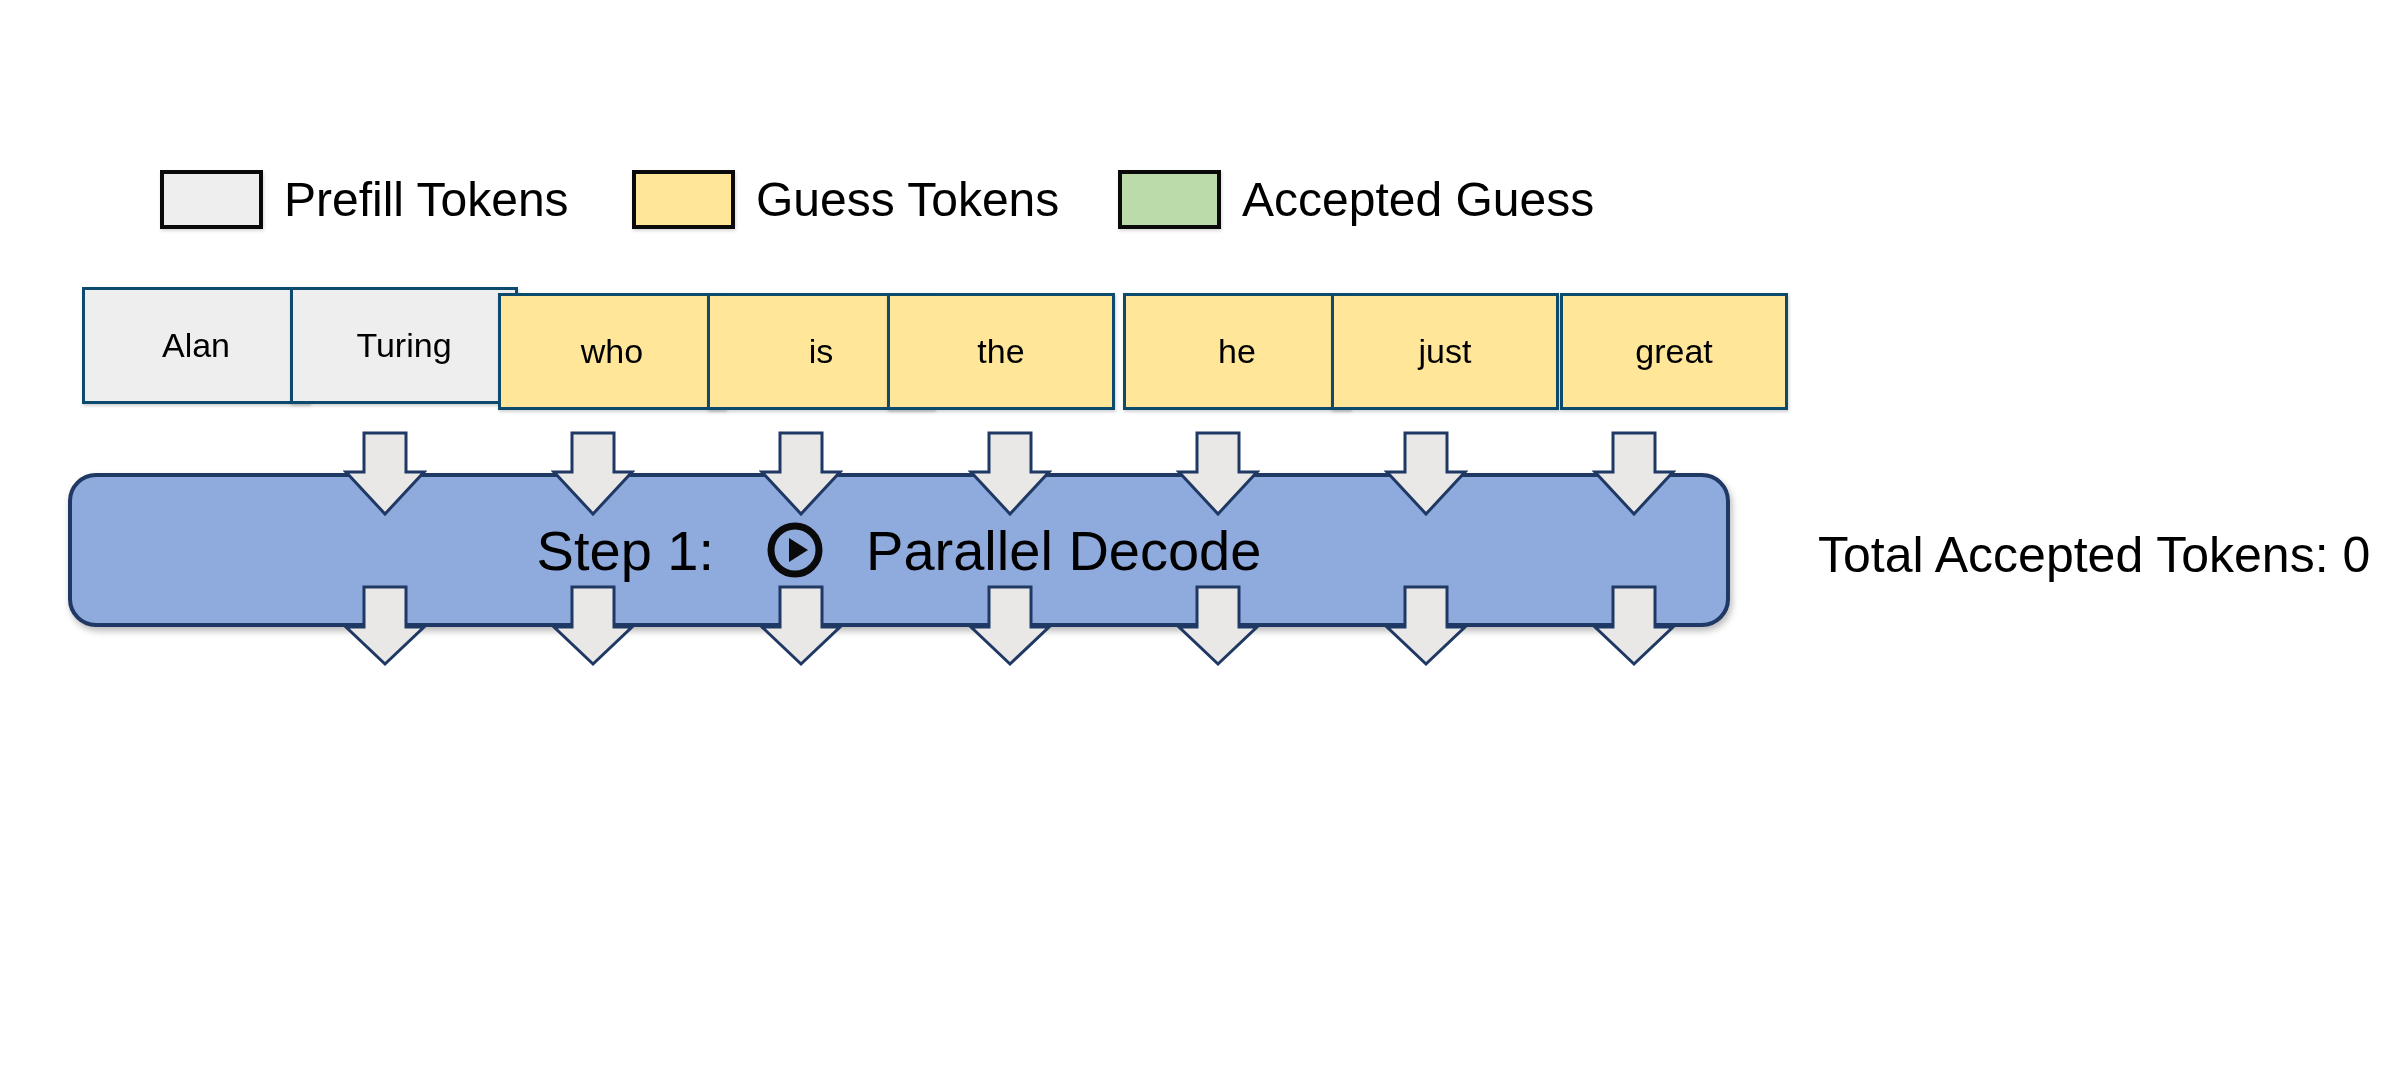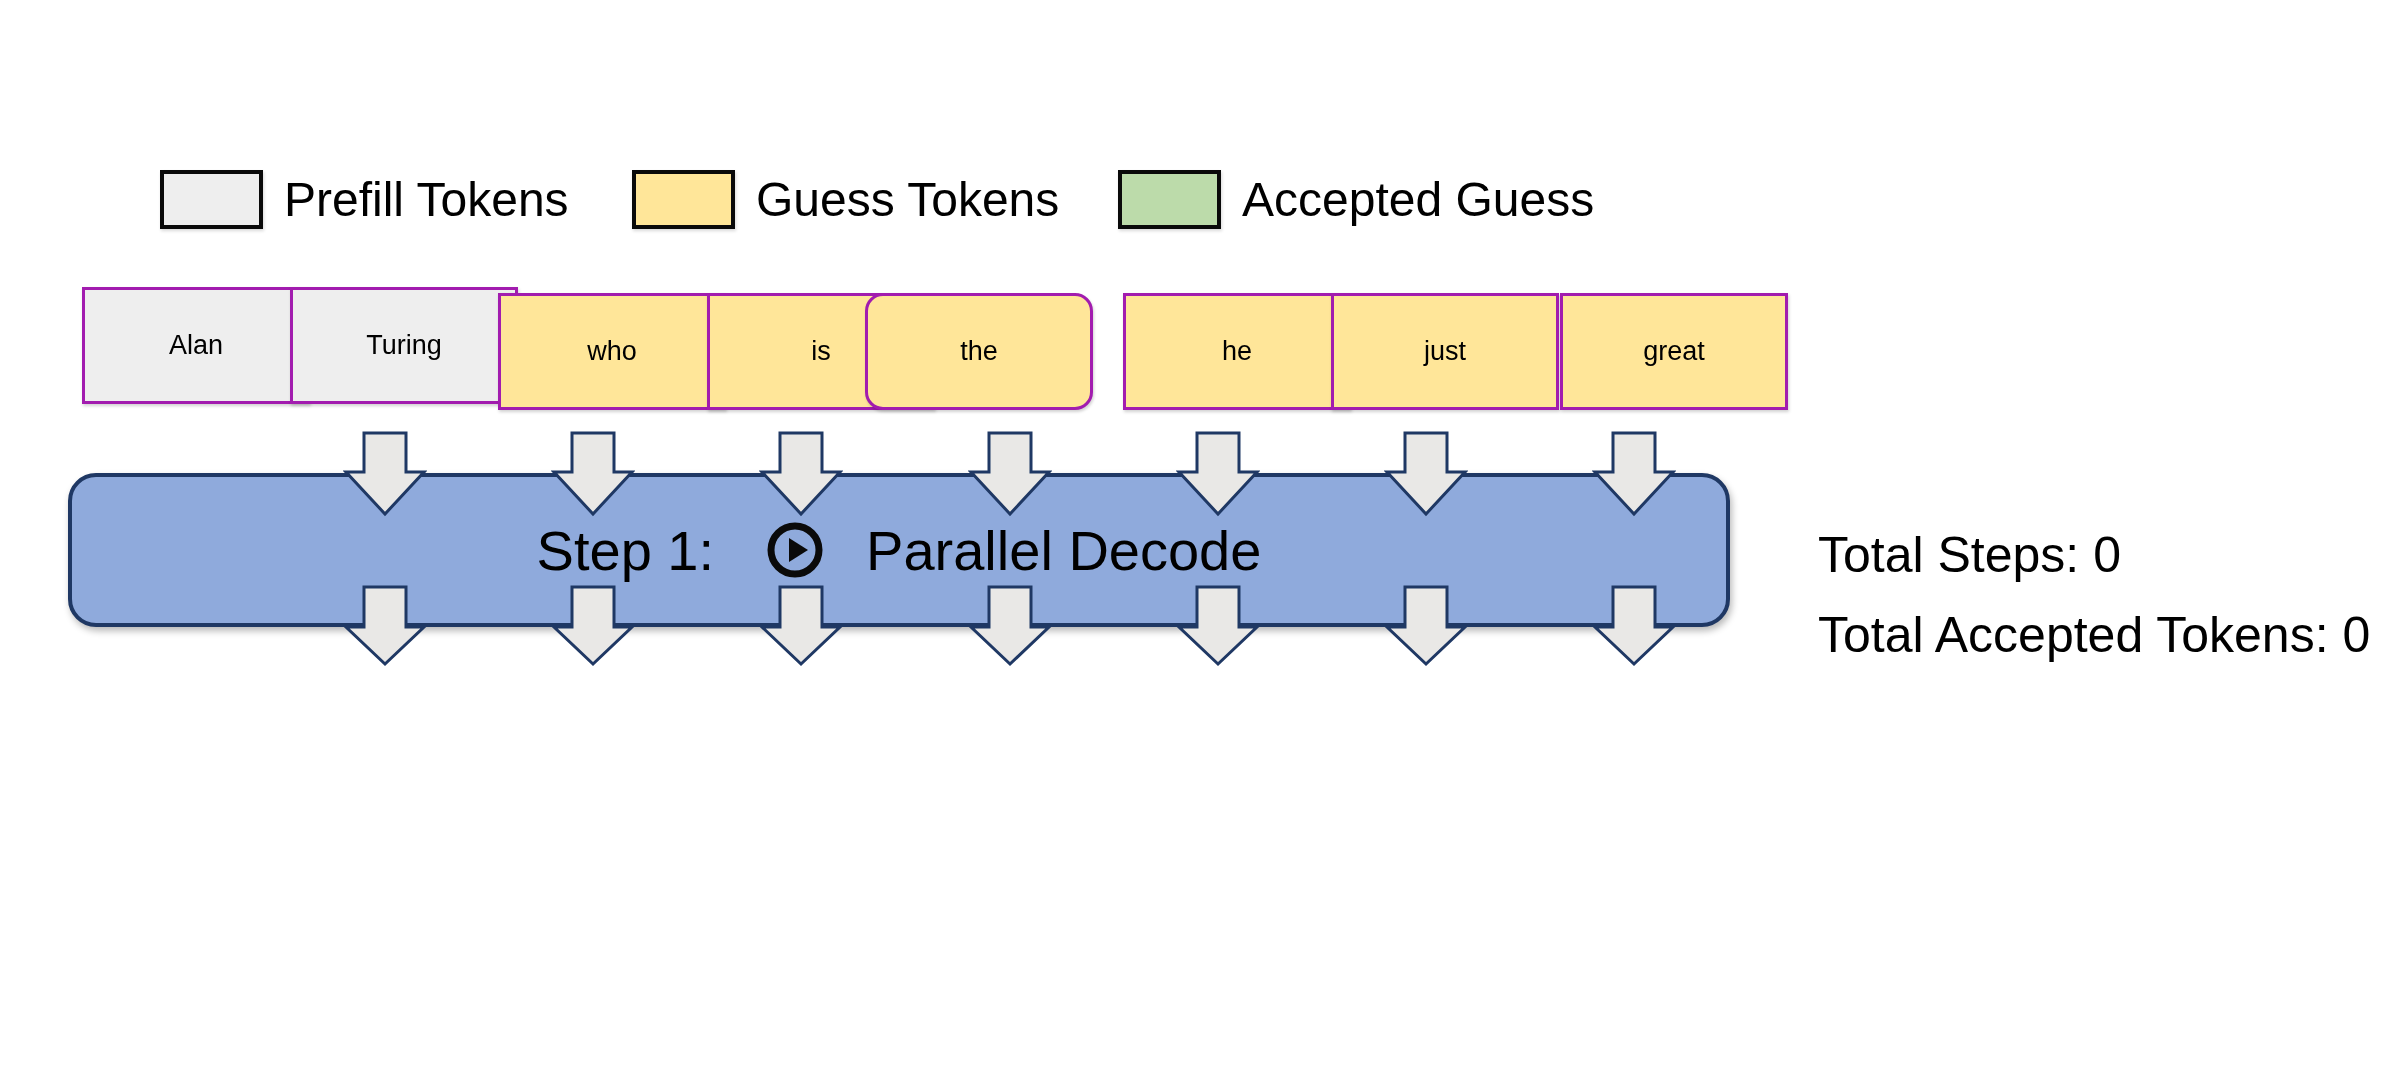--- a/index.html
+++ b/index.html
@@ -31,33 +31,33 @@
   .legend-label{
     margin-left:21px;
     font-size:48px;
     white-space:nowrap;
     text-align:center;
   }
   
   .token{
     position:absolute;top:287px;
     width:228px;height:117px;
-    border:3px solid #a21caf;
+    border:3px solid #0c4a6e;
     box-sizing:border-box;
     display:flex;align-items:center;justify-content:center;
-    font-size:27px;
+    font-size:34px;
     box-shadow:1px 2px 3px rgba(0,0,0,0.18);
   }
   .token[data-type="prefill"]{background:var(--prefill,#eeeeee);}
   .token[data-type="guess"]{background:var(--guess,#ffe699);margin-top:6px;}
   .token:nth-of-type(1){left:82px;}
   .token:nth-of-type(2){left:290px;}
   .token:nth-of-type(3){left:498px;}
   .token:nth-of-type(4){left:707px;}
-  .token:nth-of-type(5){left:865px;border-radius:18px;}
+  .token:nth-of-type(5){left:887px;}
   .token:nth-of-type(6){left:1123px;}
   .token:nth-of-type(7){left:1331px;}
   .token:nth-of-type(8){left:1560px;}
   
   .step-bar{
     position:absolute;
     left:68px;top:473px;width:1662px;height:154px;
     background:var(--bar-fill,#8faadc);
     border:4px solid var(--outline-navy,#1f3864);
     border-radius:28px;
@@ -190,17 +190,16 @@
   <div class="step-bar-label">
     <span>Step 1:</span>
     <svg class="play-icon" width="58" height="58" viewBox="0 0 58 58">
       <circle cx="29" cy="29" r="24"></circle>
       <polygon points="23,17 23,41 42,29"></polygon>
     </svg>
     <span>Parallel Decode</span>
   </div>
 
   <div class="stats">
-    <div><span>Total Steps:</span> <span>0</span></div>
     <div><span>Total Accepted Tokens:</span> <span>0</span></div>
   </div>
 
 </div>
 
 </body></html>

